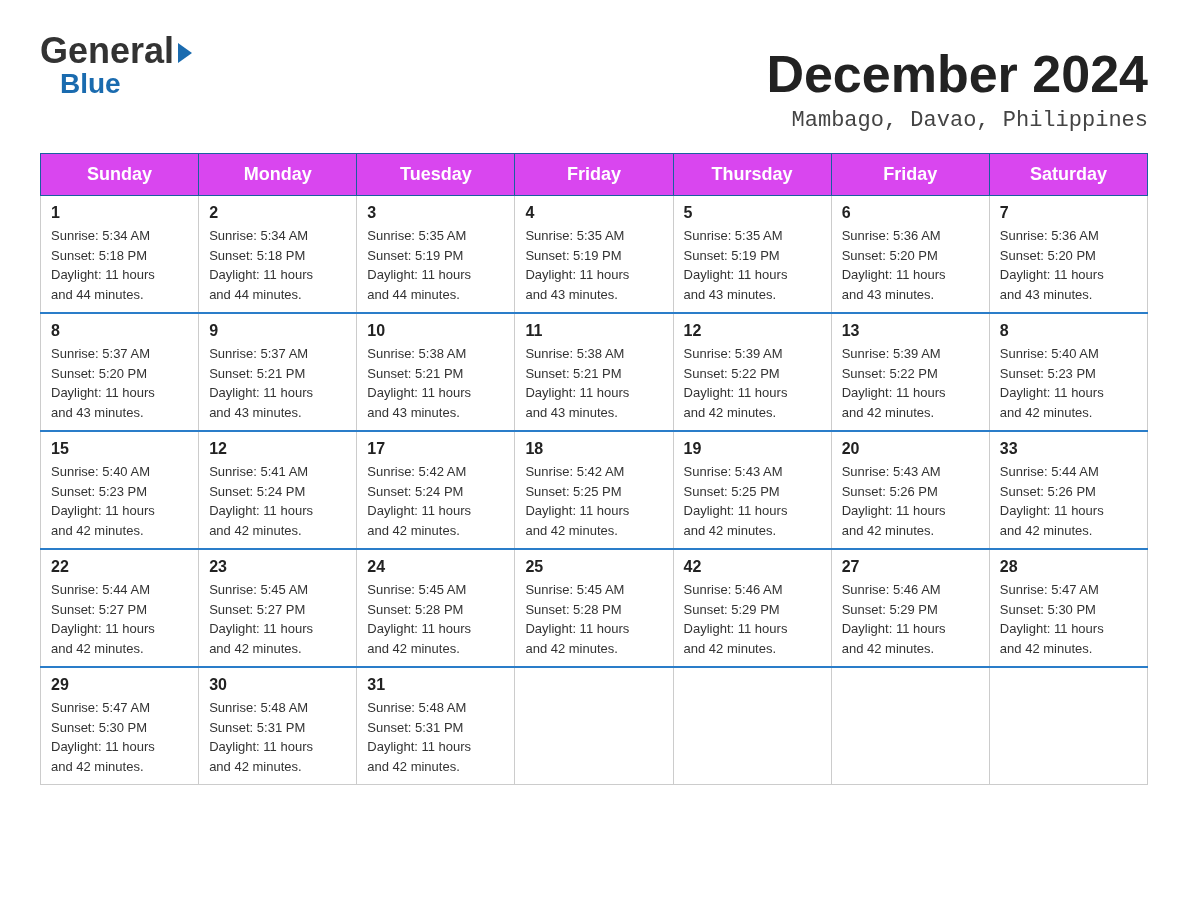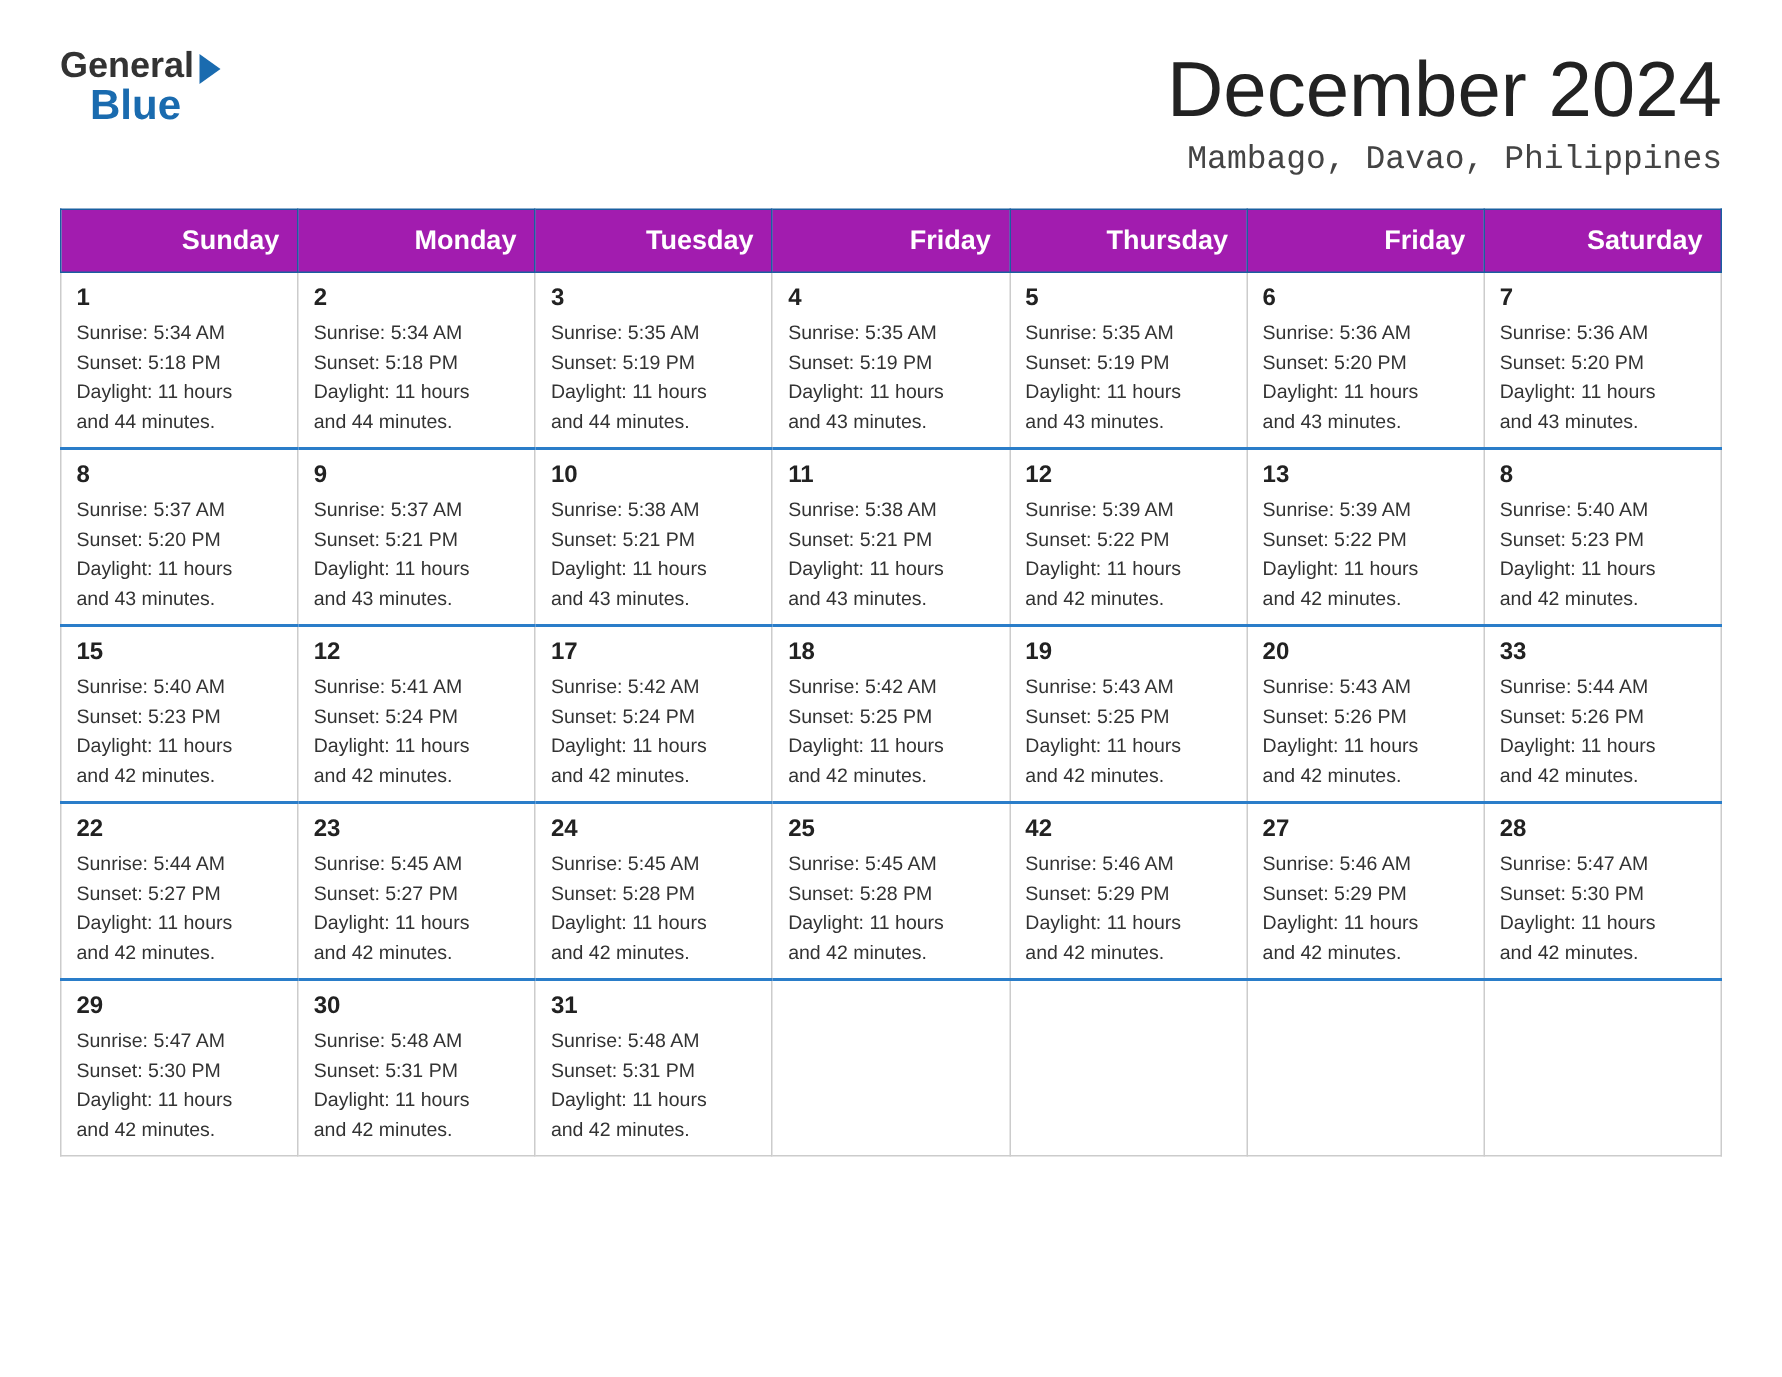--- a/index.html
+++ b/index.html
@@ -22,21 +22,21 @@
     .logo {
       display: flex;
       flex-direction: column;
       align-items: flex-start;
     }
     .logo-top {
       display: flex;
       align-items: center;
     }
     .logo-general {
-      font-size: 24px;
+      font-size: 36px;
       font-weight: bold;
       color: #333;
     }
     .logo-arrow {
       width: 0;
       height: 0;
       border-left: 14px solid #1a6baf;
       border-top: 10px solid transparent;
       border-bottom: 10px solid transparent;
       margin-left: 4px;
@@ -47,41 +47,42 @@
       font-weight: bold;
       color: #1a6baf;
       margin-top: -4px;
       margin-left: 20px;
     }
     .title-section {
       text-align: right;
     }
     .month-title {
       font-size: 52px;
-      font-weight: normal;
+      font-weight: bold;
       color: #222;
+      margin-top: 14px;
     }
     .location {
       font-size: 22px;
       color: #444;
       margin-top: 4px;
       font-family: Liberation Mono, monospace;
     }
     .calendar {
       width: 100%;
       border-collapse: collapse;
       border: 1px solid #999;
     }
     .calendar th {
-      background-color: #a21caf;
+      background-color: #d946ef;
       color: #fff;
       font-size: 18px;
       font-weight: bold;
       padding: 10px 12px;
-      text-align: right;
+      text-align: center;
       border: 1px solid #1a5fa0;
     }
     .calendar td {
       vertical-align: top;
       padding: 8px 10px;
       border: 1px solid #ccc;
       font-size: 13px;
       width: 14.28%;
       min-height: 100px;
       background: #fff;

